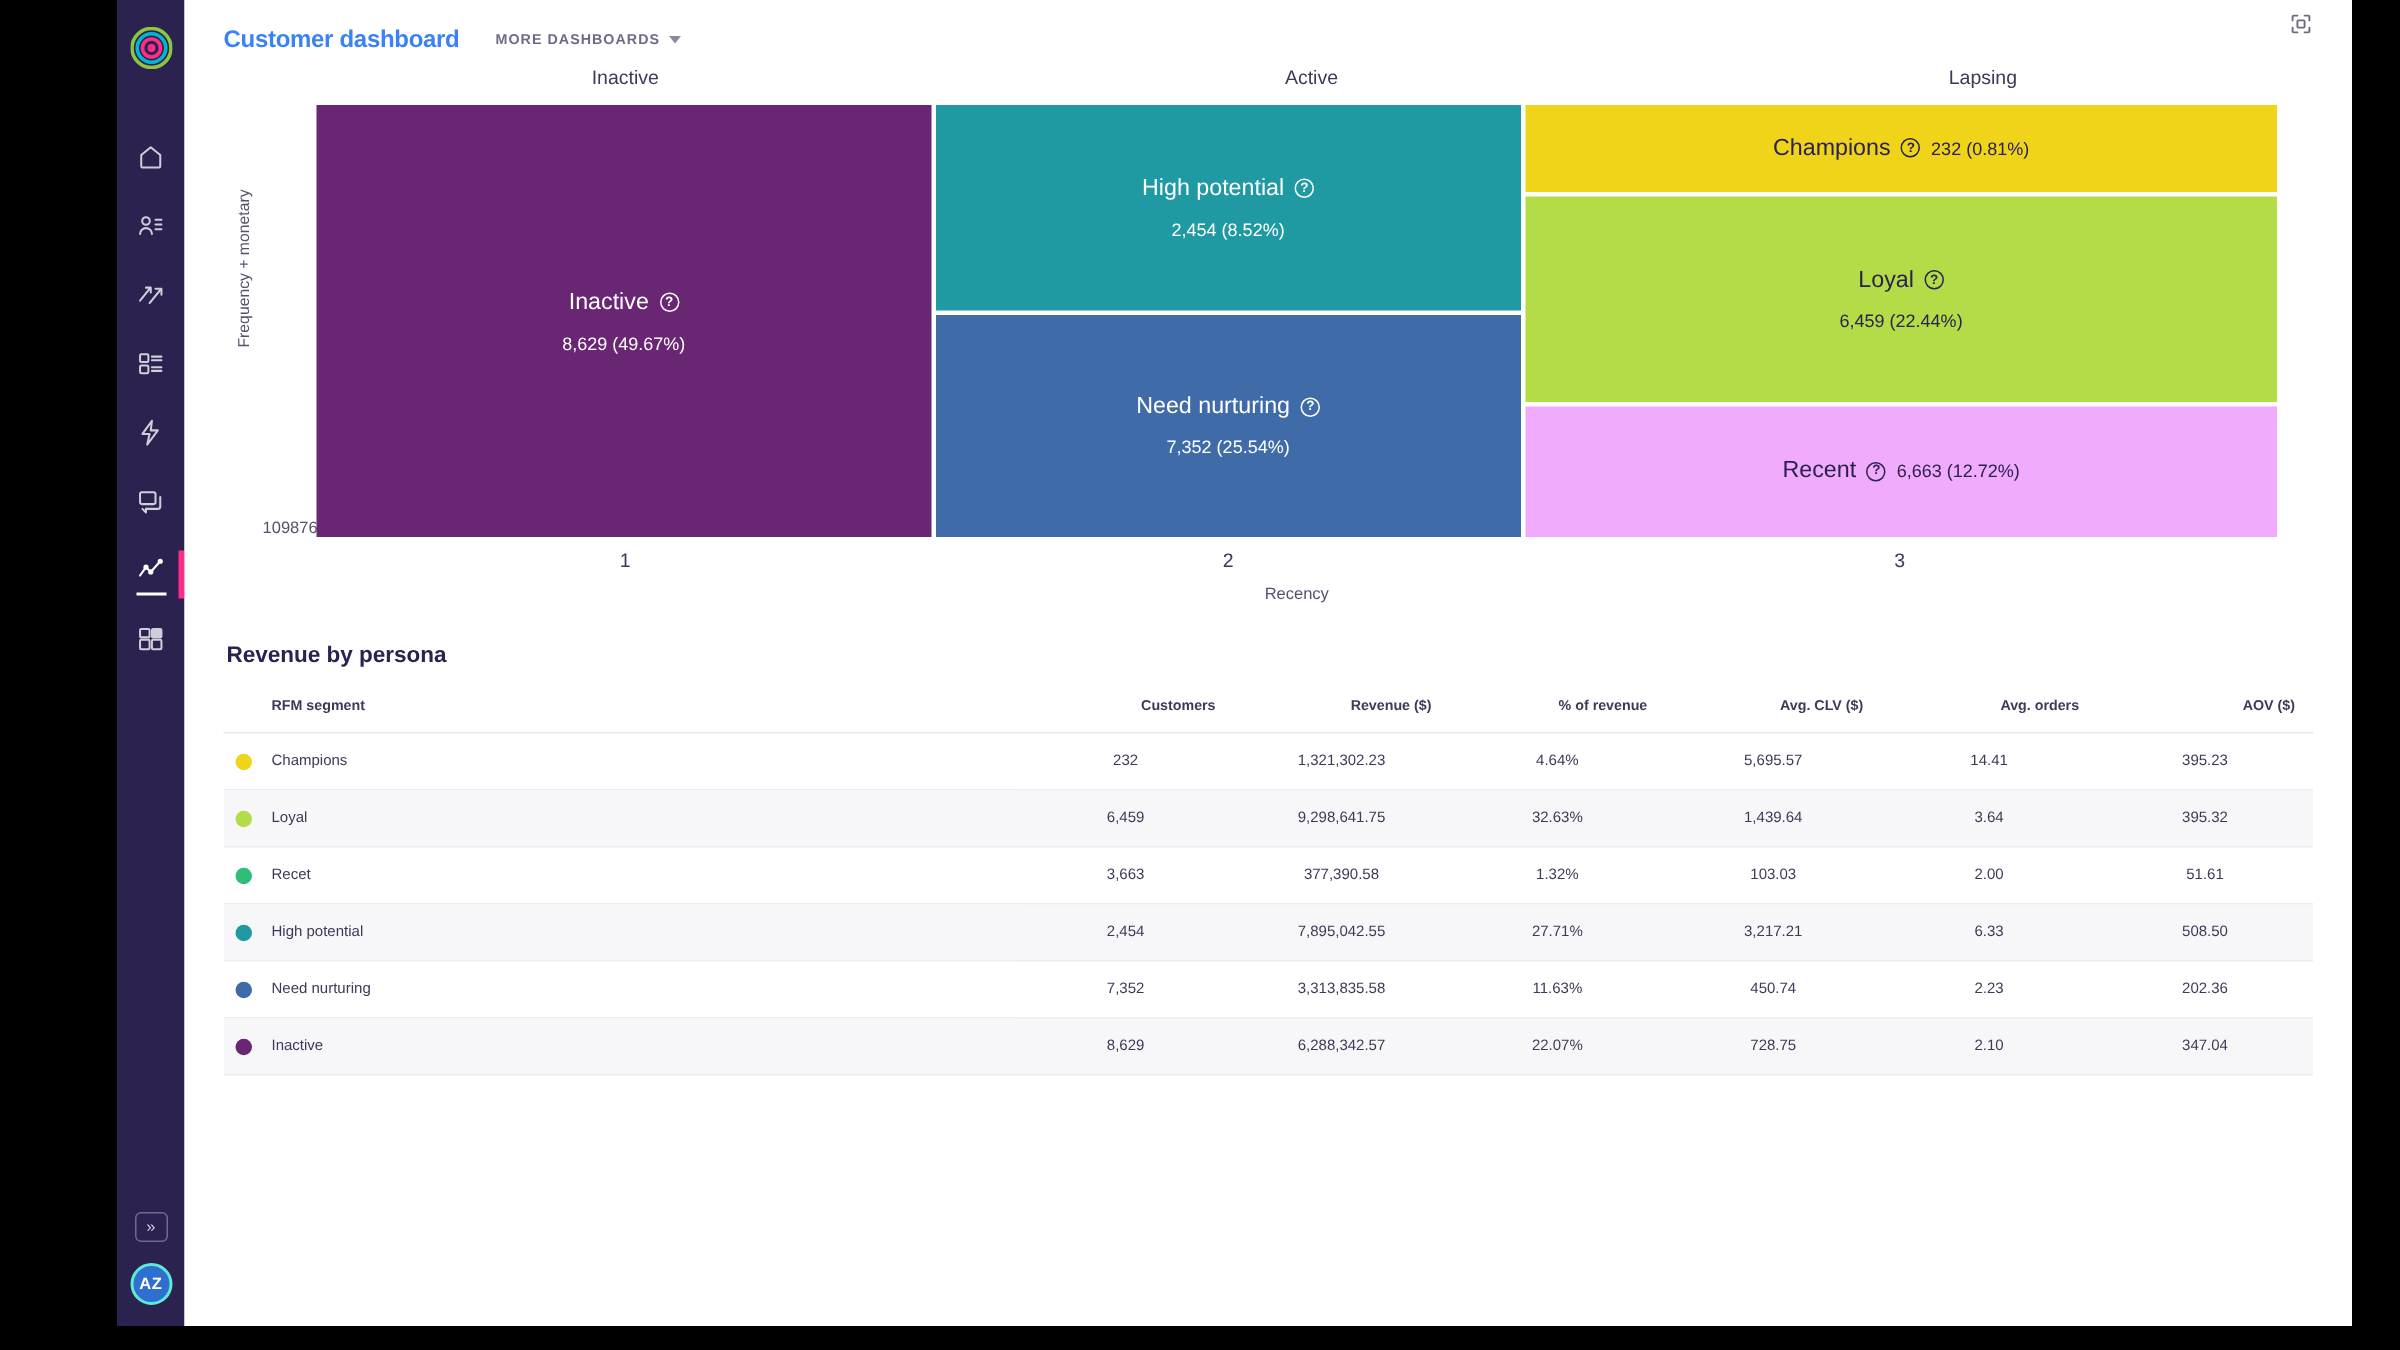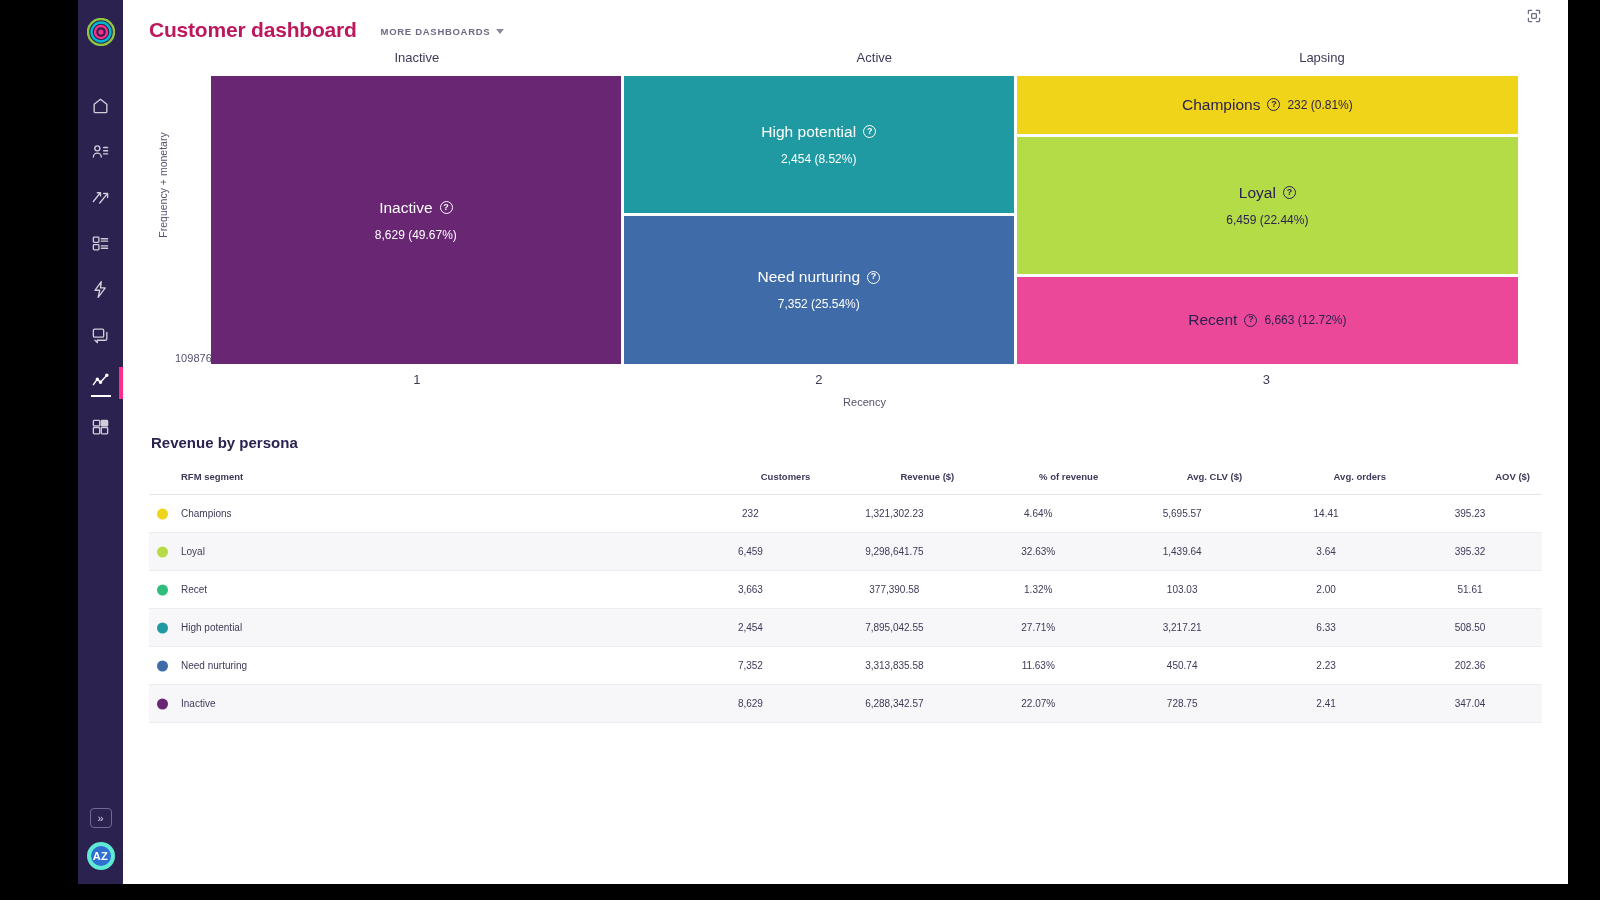--- a/index.html
+++ b/index.html
@@ -74,21 +74,21 @@
     border-radius: 4px;
     color: #d7d4e8;
     font-size: 11px;
     display: flex; align-items: center; justify-content: center;
     cursor: pointer;
   }
   .avatar {
     width: 28px; height: 28px;
     border-radius: 50%;
     background: #2f6fd0;
-    border: 4px solid #5eead4;
+    border: 2px solid #5eead4;
     color: #ffffff;
     font-size: 11px;
     font-weight: bold;
     display: flex; align-items: center; justify-content: center;
     cursor: pointer;
     letter-spacing: .3px;
   }
 
   
   .main {
@@ -98,23 +98,23 @@
     padding: 0 26px;
     overflow: hidden;
   }
   .topbar {
     display: flex;
     align-items: baseline;
     padding-top: 18px;
     position: relative;
   }
   .page-title {
-    font-size: 21px;
+    font-size: 16px;
     font-weight: bold;
-    color: #be185d;
+    color: #3b82f6;
     letter-spacing: -.2px;
   }
   .more-dash {
     margin-left: 24px;
     font-size: 9.5px;
     letter-spacing: .7px;
     color: #6d6a86;
     font-weight: bold;
     display: flex;
     align-items: center;
@@ -441,21 +441,21 @@
               </div>
               <div class="cell-val">232 (0.81%)</div>
             </div>
             <div class="cell" style="background: rgb(180, 220, 70); color: rgb(43, 34, 80); flex: 1 1 48.5%;">
               <div class="cell-title">
                 <span>Loyal</span>
                 <span class="qmark">?</span>
               </div>
               <div class="cell-val">6,459 (22.44%)</div>
             </div>
-            <div class="cell inline" style="background: #ec4899; color: rgb(43, 34, 80); flex: 1 1 31%;">
+            <div class="cell inline" style="background: #f0abfc; color: rgb(43, 34, 80); flex: 1 1 31%;">
               <div class="cell-title">
                 <span>Recent</span>
                 <span class="qmark">?</span>
               </div>
               <div class="cell-val">6,663 (12.72%)</div>
             </div>
           </div>
         </div>
       <div class="xticks">
           <div class="xtick" style="flex: 0 0 31.5%;">1</div>
@@ -532,20 +532,20 @@
             <td>450.74</td>
             <td>2.23</td>
             <td>202.36</td>
           </tr>
           <tr>
             <td class="seg"><span class="dot" style="background: rgb(104, 38, 115);"></span><span>Inactive</span></td>
             <td>8,629</td>
             <td>6,288,342.57</td>
             <td>22.07%</td>
             <td>728.75</td>
-            <td>2.41</td>
+            <td>2.10</td>
             <td>347.04</td>
           </tr>
         </tbody>
     </table>
 
   </div>
 </div>
 
 </body></html>

